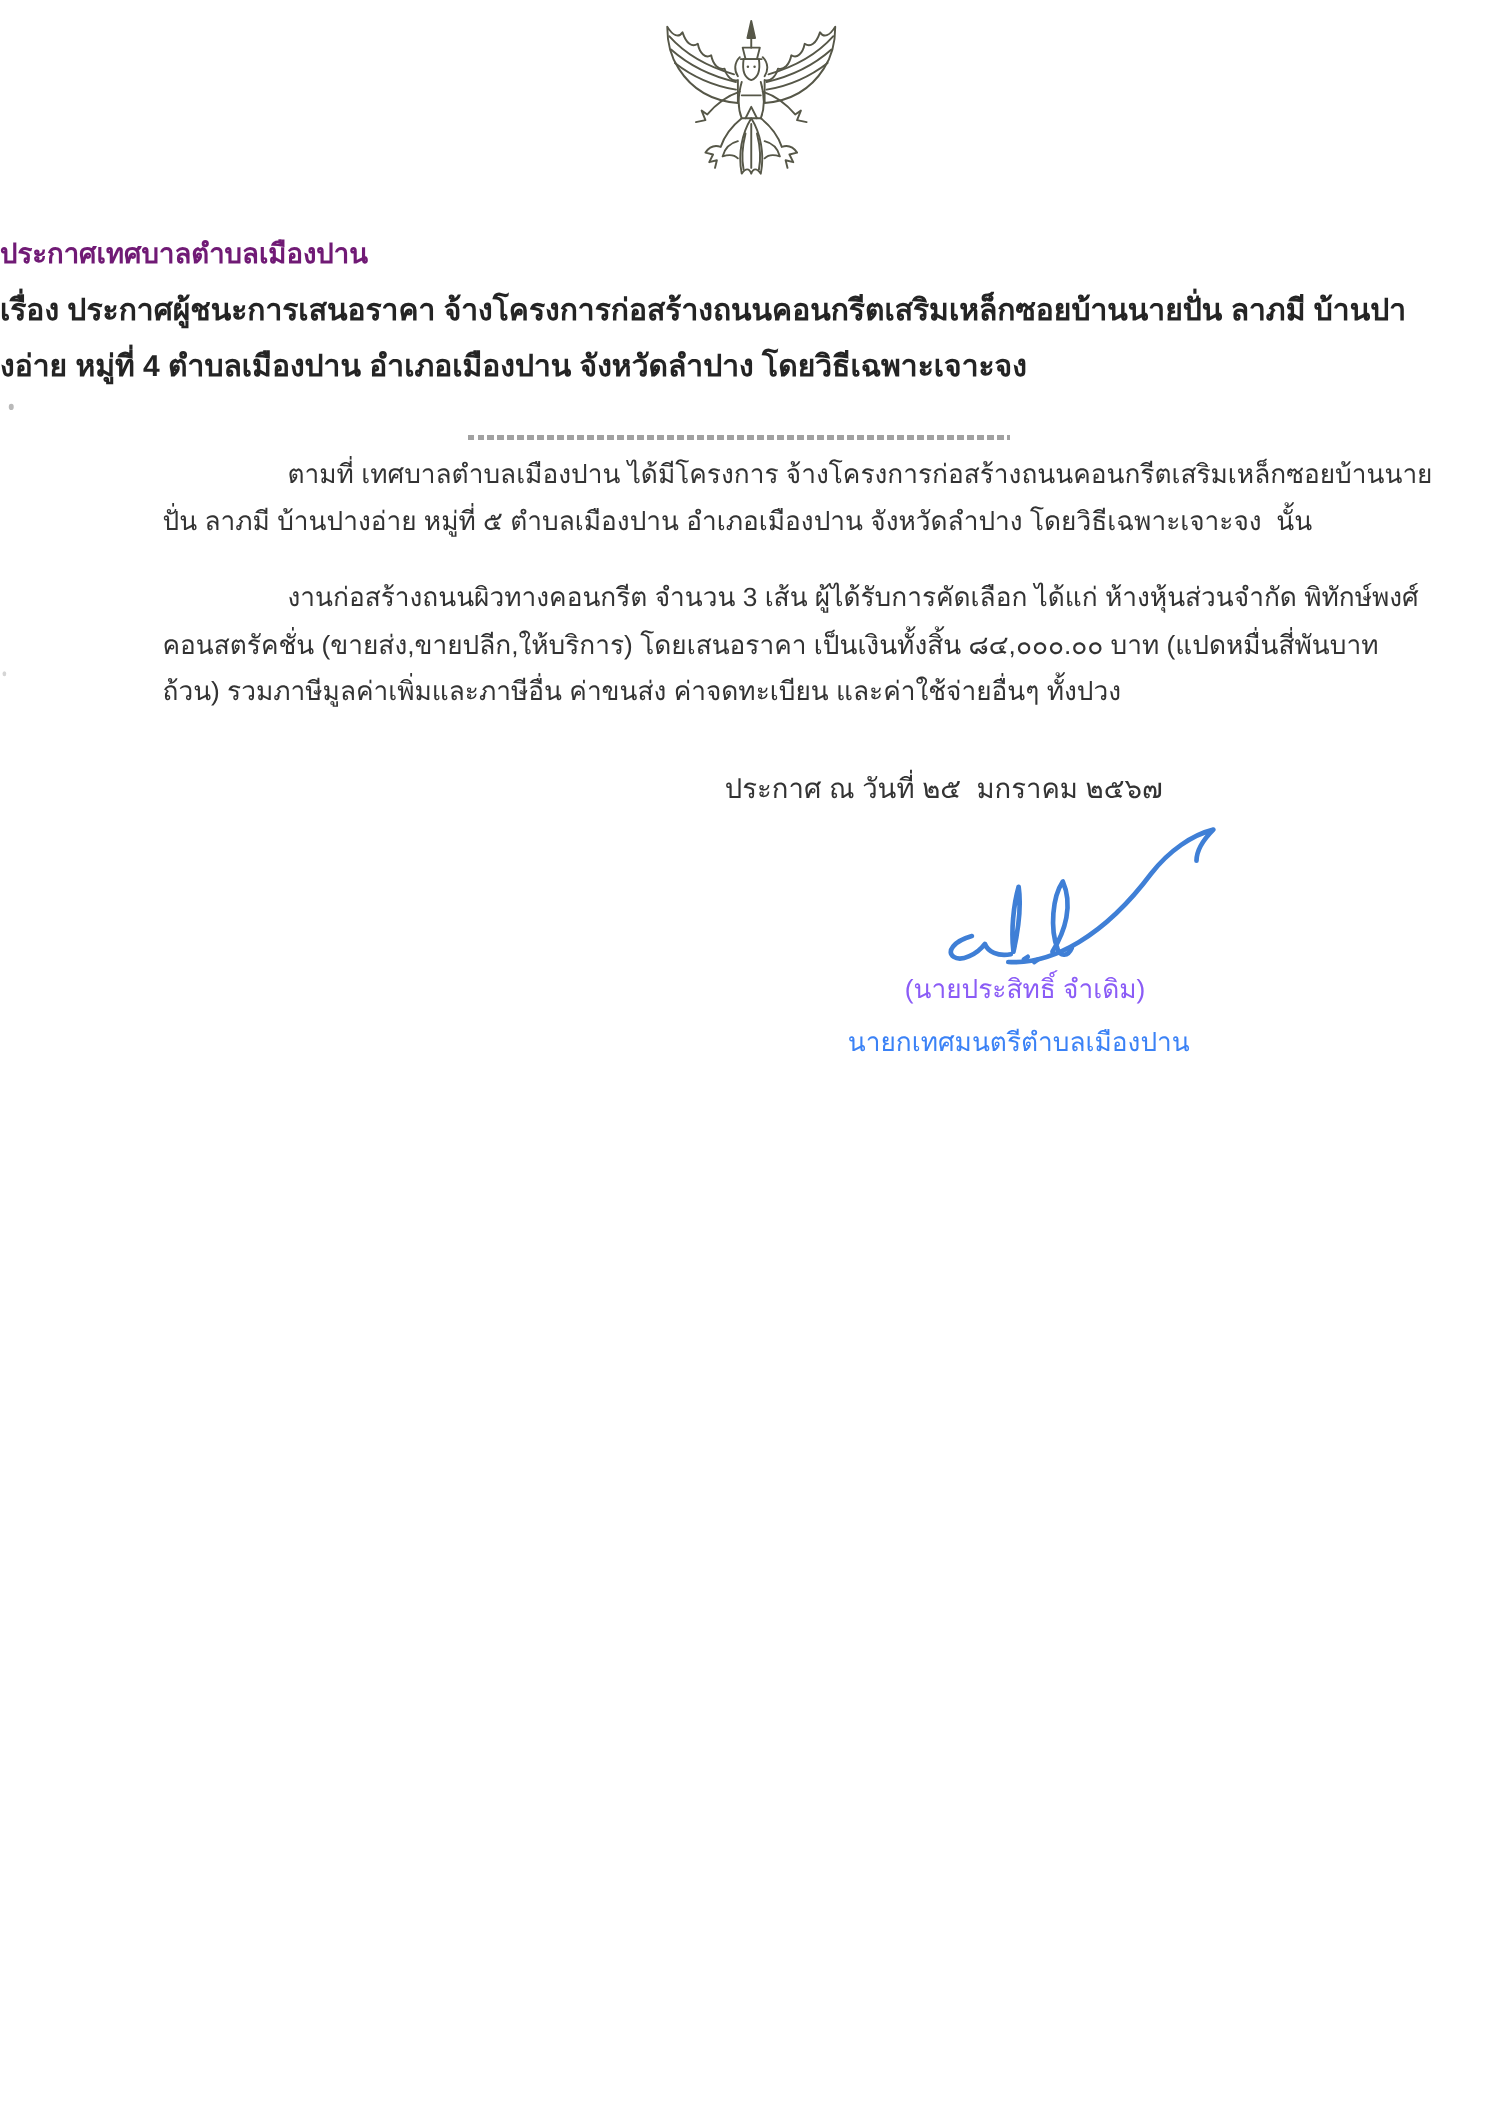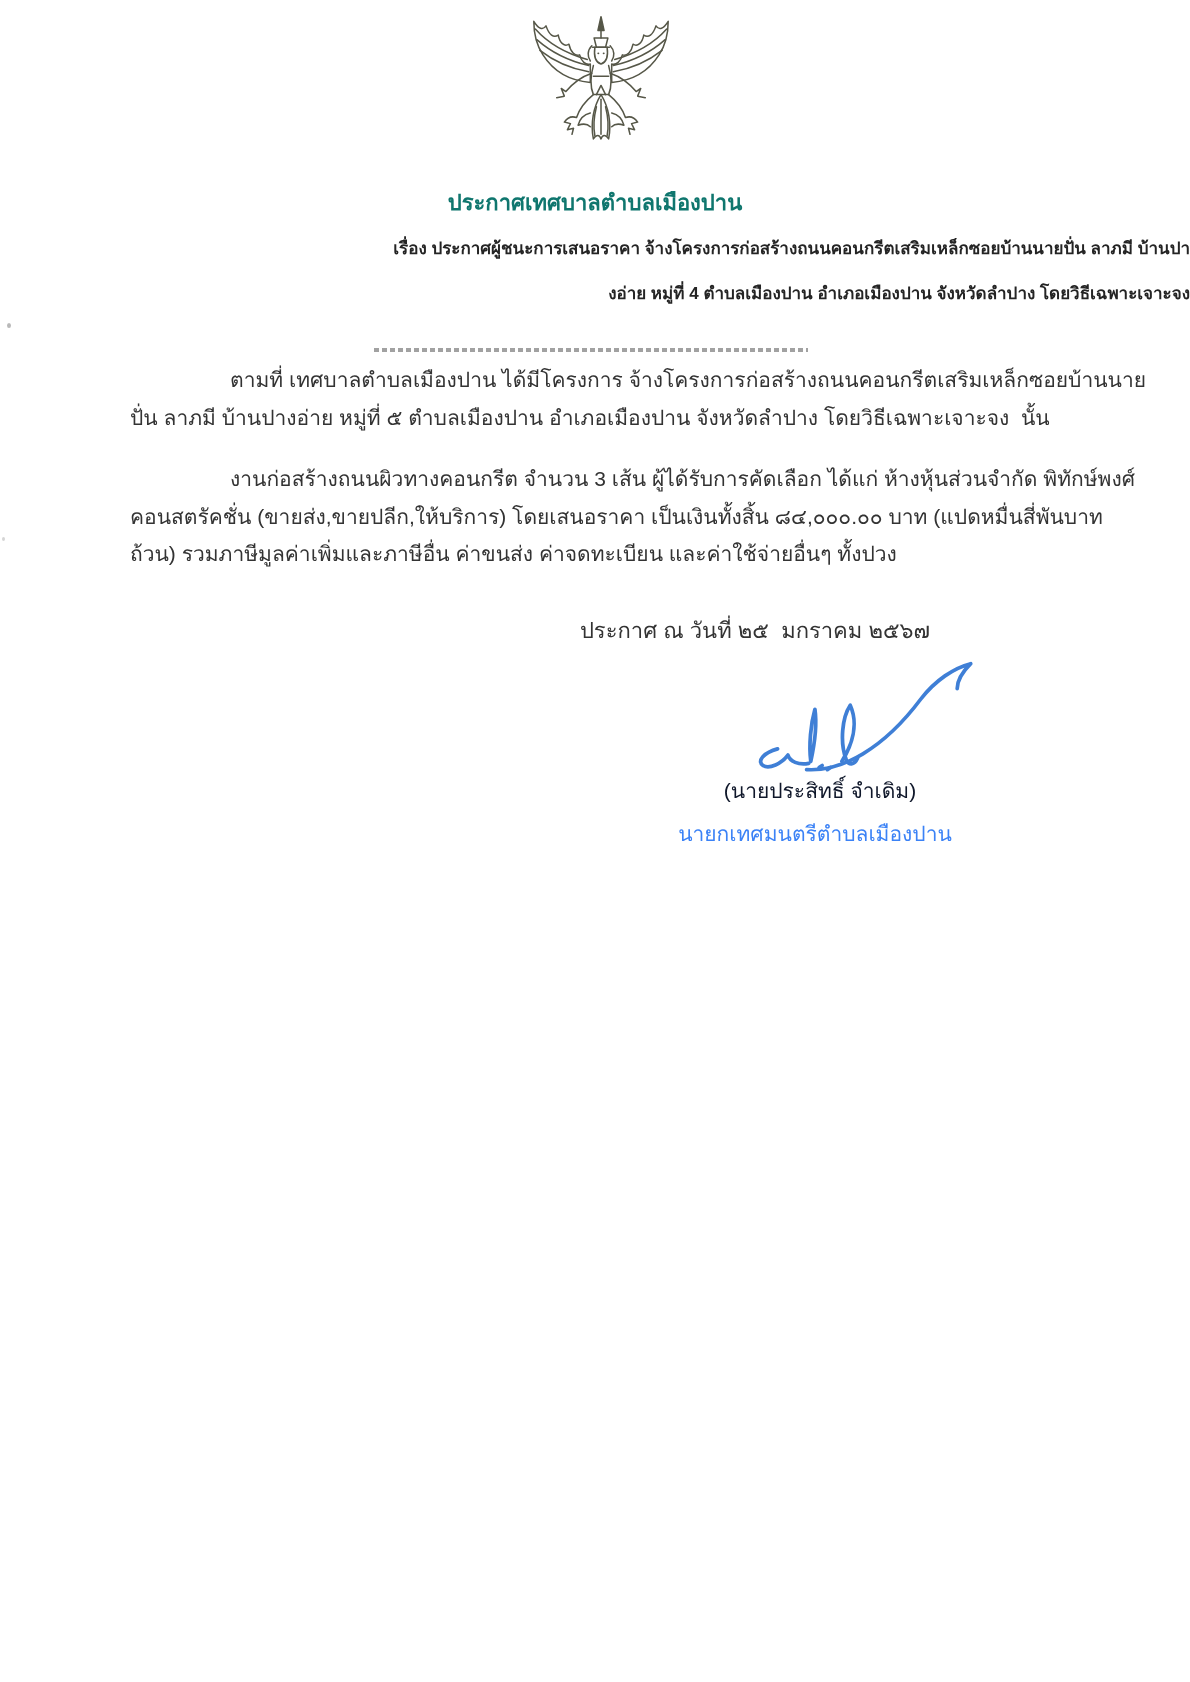--- a/index.html
+++ b/index.html
@@ -13,25 +13,25 @@
   }
   .page { position: absolute; inset: 0; }
 
   .emblem-wrap {
     position: absolute; top: 12px; left: 50%;
     transform: translateX(calc(-50% + 6px));
   }
 
   .doc-title {
     position: absolute; top: 185px; left: 0; width: 100%;
-    text-align: center; font-size: 22px; font-weight: bold; color: #0f766e;
+    font-size: 22px; font-weight: bold; color: #701a75;
   }
   .subject {
     position: absolute; top: 226px; left: 0; width: 100%;
-    text-align: right; font-size: 17px; font-weight: bold; color: #242424;
+    text-align: left; font-size: 24px; font-weight: bold; color: #242424;
     line-height: 45px;
   }
   .subject .line { white-space: nowrap; }
 
   .divider {
     position: absolute; top: 348px; left: 374px; width: 434px; height: 4px;
     background:
       repeating-linear-gradient(90deg, #8a8a8a 0 5px, rgba(0,0,0,0) 5px 8px);
     opacity: .8;
   }
@@ -46,21 +46,21 @@
 
   .date-line {
     position: absolute; top: 599px; left: 320px; width: 870px;
     text-align: center; font-size: 22px; color: #333333; white-space: nowrap; margin-top: 14px;
   }
 
   .signature-wrap { position: absolute; top: 645px; left: 746px; }
 
   .signer-name {
     position: absolute; top: 774px; left: 620px; width: 400px;
-    text-align: center; font-size: 21px; color: #0f172a; white-space: nowrap;
+    text-align: center; font-size: 21px; color: #8b5cf6; white-space: nowrap;
   }
   .signer-title {
     position: absolute; top: 817px; left: 615px; width: 400px;
     text-align: center; font-size: 21px; color: #3b82f6; white-space: nowrap;
   }
 
   .speck { position: absolute; background: #b9b9b9; border-radius: 50%; }
   .speck-1 { left: 7px; top: 323px; width: 4px; height: 5px; }
   .speck-2 { left: 2px; top: 537px; width: 3px; height: 4px; opacity: .6; }
 </style>

